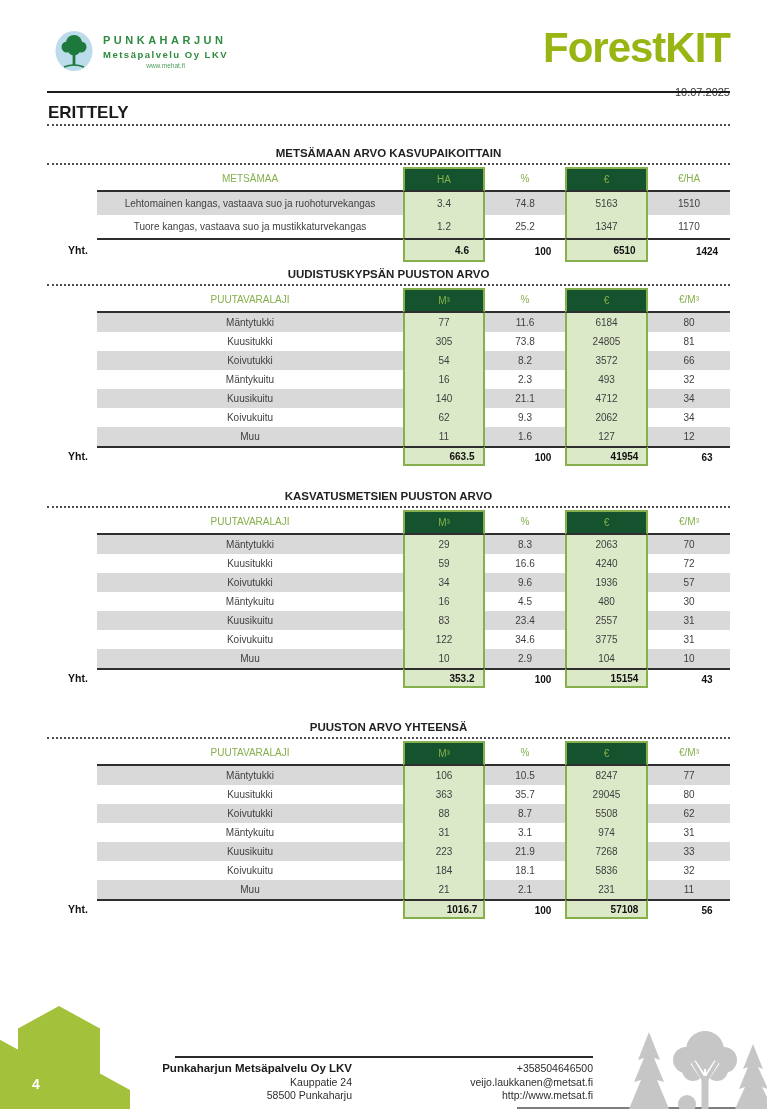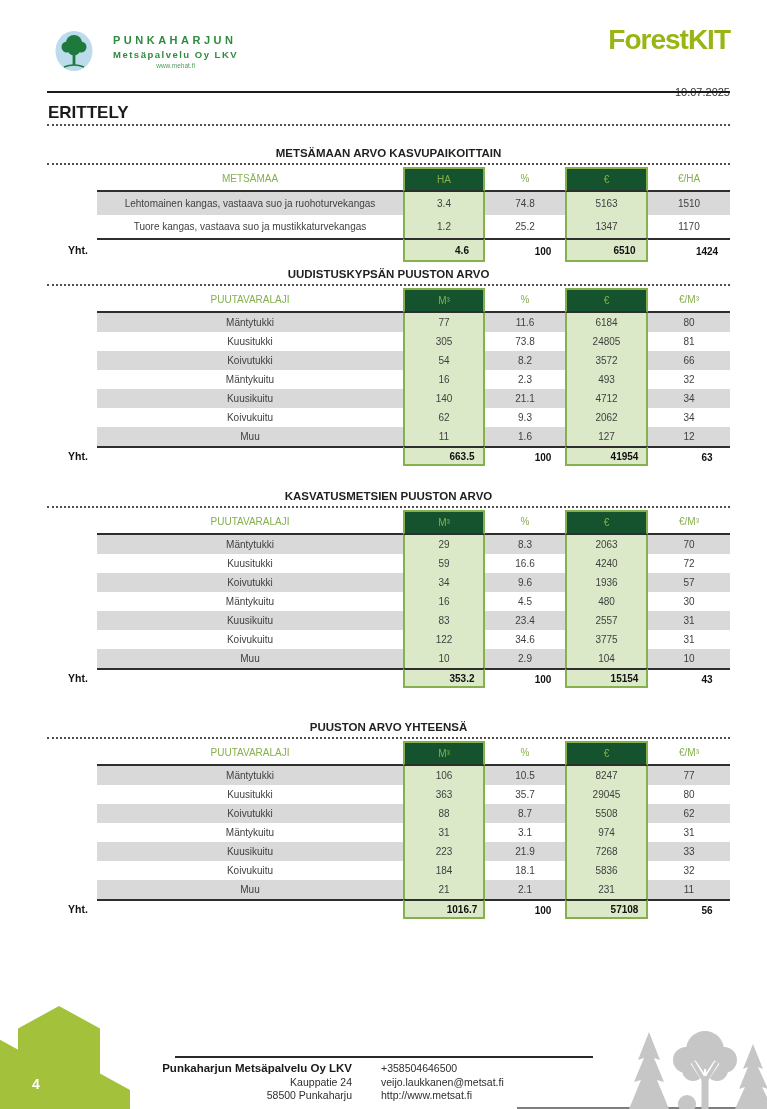--- a/index.html
+++ b/index.html
@@ -4,27 +4,27 @@
 <style>
   * { box-sizing: border-box; margin: 0; padding: 0; }
   html,body { background:#fff; }
   body { font-family: "Liberation Sans", sans-serif; }
   .page {
     position: relative; width: 767px; height: 1109px;
     background: #fff; overflow: hidden;
   }
 
   
-  .logo { position:absolute; left:55px; top:30px; display:flex; align-items:flex-start; gap:18px; }
+  .logo { position:absolute; left:55px; top:30px; display:flex; align-items:flex-start; gap:8px; }
   .logo-text { padding-top:4px; }
   .logo-brand { color:var(--logo-green); font-size:11px; font-weight:bold; letter-spacing:3.5px; }
   .logo-sub   { color:var(--logo-green); font-size:9.5px; font-weight:bold; letter-spacing:1.5px; margin-top:3px; }
   .logo-url   { color:var(--logo-green); font-size:6.5px; text-align:center; margin-top:2px; opacity:.85; }
 
-  .app-logo { position:absolute; right:37px; top:24px; font-size:28px; font-weight:800;
+  .app-logo { position:absolute; right:37px; top:24px; font-size:42px; font-weight:800;
               letter-spacing:-1px; color:var(--brand-green); }
   .doc-date { position:absolute; right:37px; top:86px; font-size:11px; color:#333; }
   .top-rule { position:absolute; left:47px; width:683px; top:91px; height:2px; background:#1c1c1c; }
 
   .section-title { position:absolute; left:48px; top:103px; font-size:17px; font-weight:bold; color:#1a1a1a; }
   .section-dotted { position:absolute; left:47px; width:683px; top:124px; border-top:2px dotted #4d4d4d; }
 
   
   .tables { position:absolute; left:0; top:0; width:767px; }
   .tbl { position:absolute; left:47px; width:683px; }
@@ -52,21 +52,21 @@
   .tall .total { height:24px; }
   .total .lab, .total .v { border-top:2px solid #2e2e2e; }
   .total .v { font-weight:bold; color:#111; font-size:10px;padding-left:36px; }
   .total .gc { background:var(--cell-fill-green); border:2px solid var(--table-green); border-top:2px solid #2e2e2e; }
   .gut.tl { display:flex; align-items:center; padding-left:21px; font-weight:bold; font-size:10.5px; color:#111; }
 
   
   .footer-rule { position:absolute; left:175px; top:1056px; width:418px; height:2px; background:#2a2a2a; }
   .f-left  { position:absolute; left:140px; top:1062px; width:212px; text-align:right; font-size:10.5px; color:#2e2e2e; line-height:13.5px; }
   .f-left .company { font-weight:bold; font-size:11.5px; color:#1a1a1a; }
-  .f-right { position:absolute; left:381px; top:1062px; width:212px; font-size:10.5px; color:#2e2e2e; line-height:13.5px; }
+  .f-right { position:absolute; left:381px; top:1062px; width:212px; text-align:right; font-size:10.5px; color:#2e2e2e; line-height:13.5px; }
 
   .bottom-edge { position:absolute; left:517px; right:0; bottom:0; height:2px; background:#7e7e7e; }
 
   .hex { position:absolute; background:var(--hexagon-green);
          clip-path: polygon(50% 0%, 100% 25%, 100% 75%, 50% 100%, 0% 75%, 0% 25%); }
   .hex-big  { left:18px;  top:1006px; width:82px; height:90px; }
   .hex-left { left:-40px; top:1036px; width:66px; height:72px; }
   .hex-four { left:-10px; top:1056px; width:74px; height:80px; }
   .hex-br   { left:50px;  top:1068px; width:80px; height:88px; }
   .page-num { position:absolute; left:24px; top:1076px; width:24px; text-align:center;

